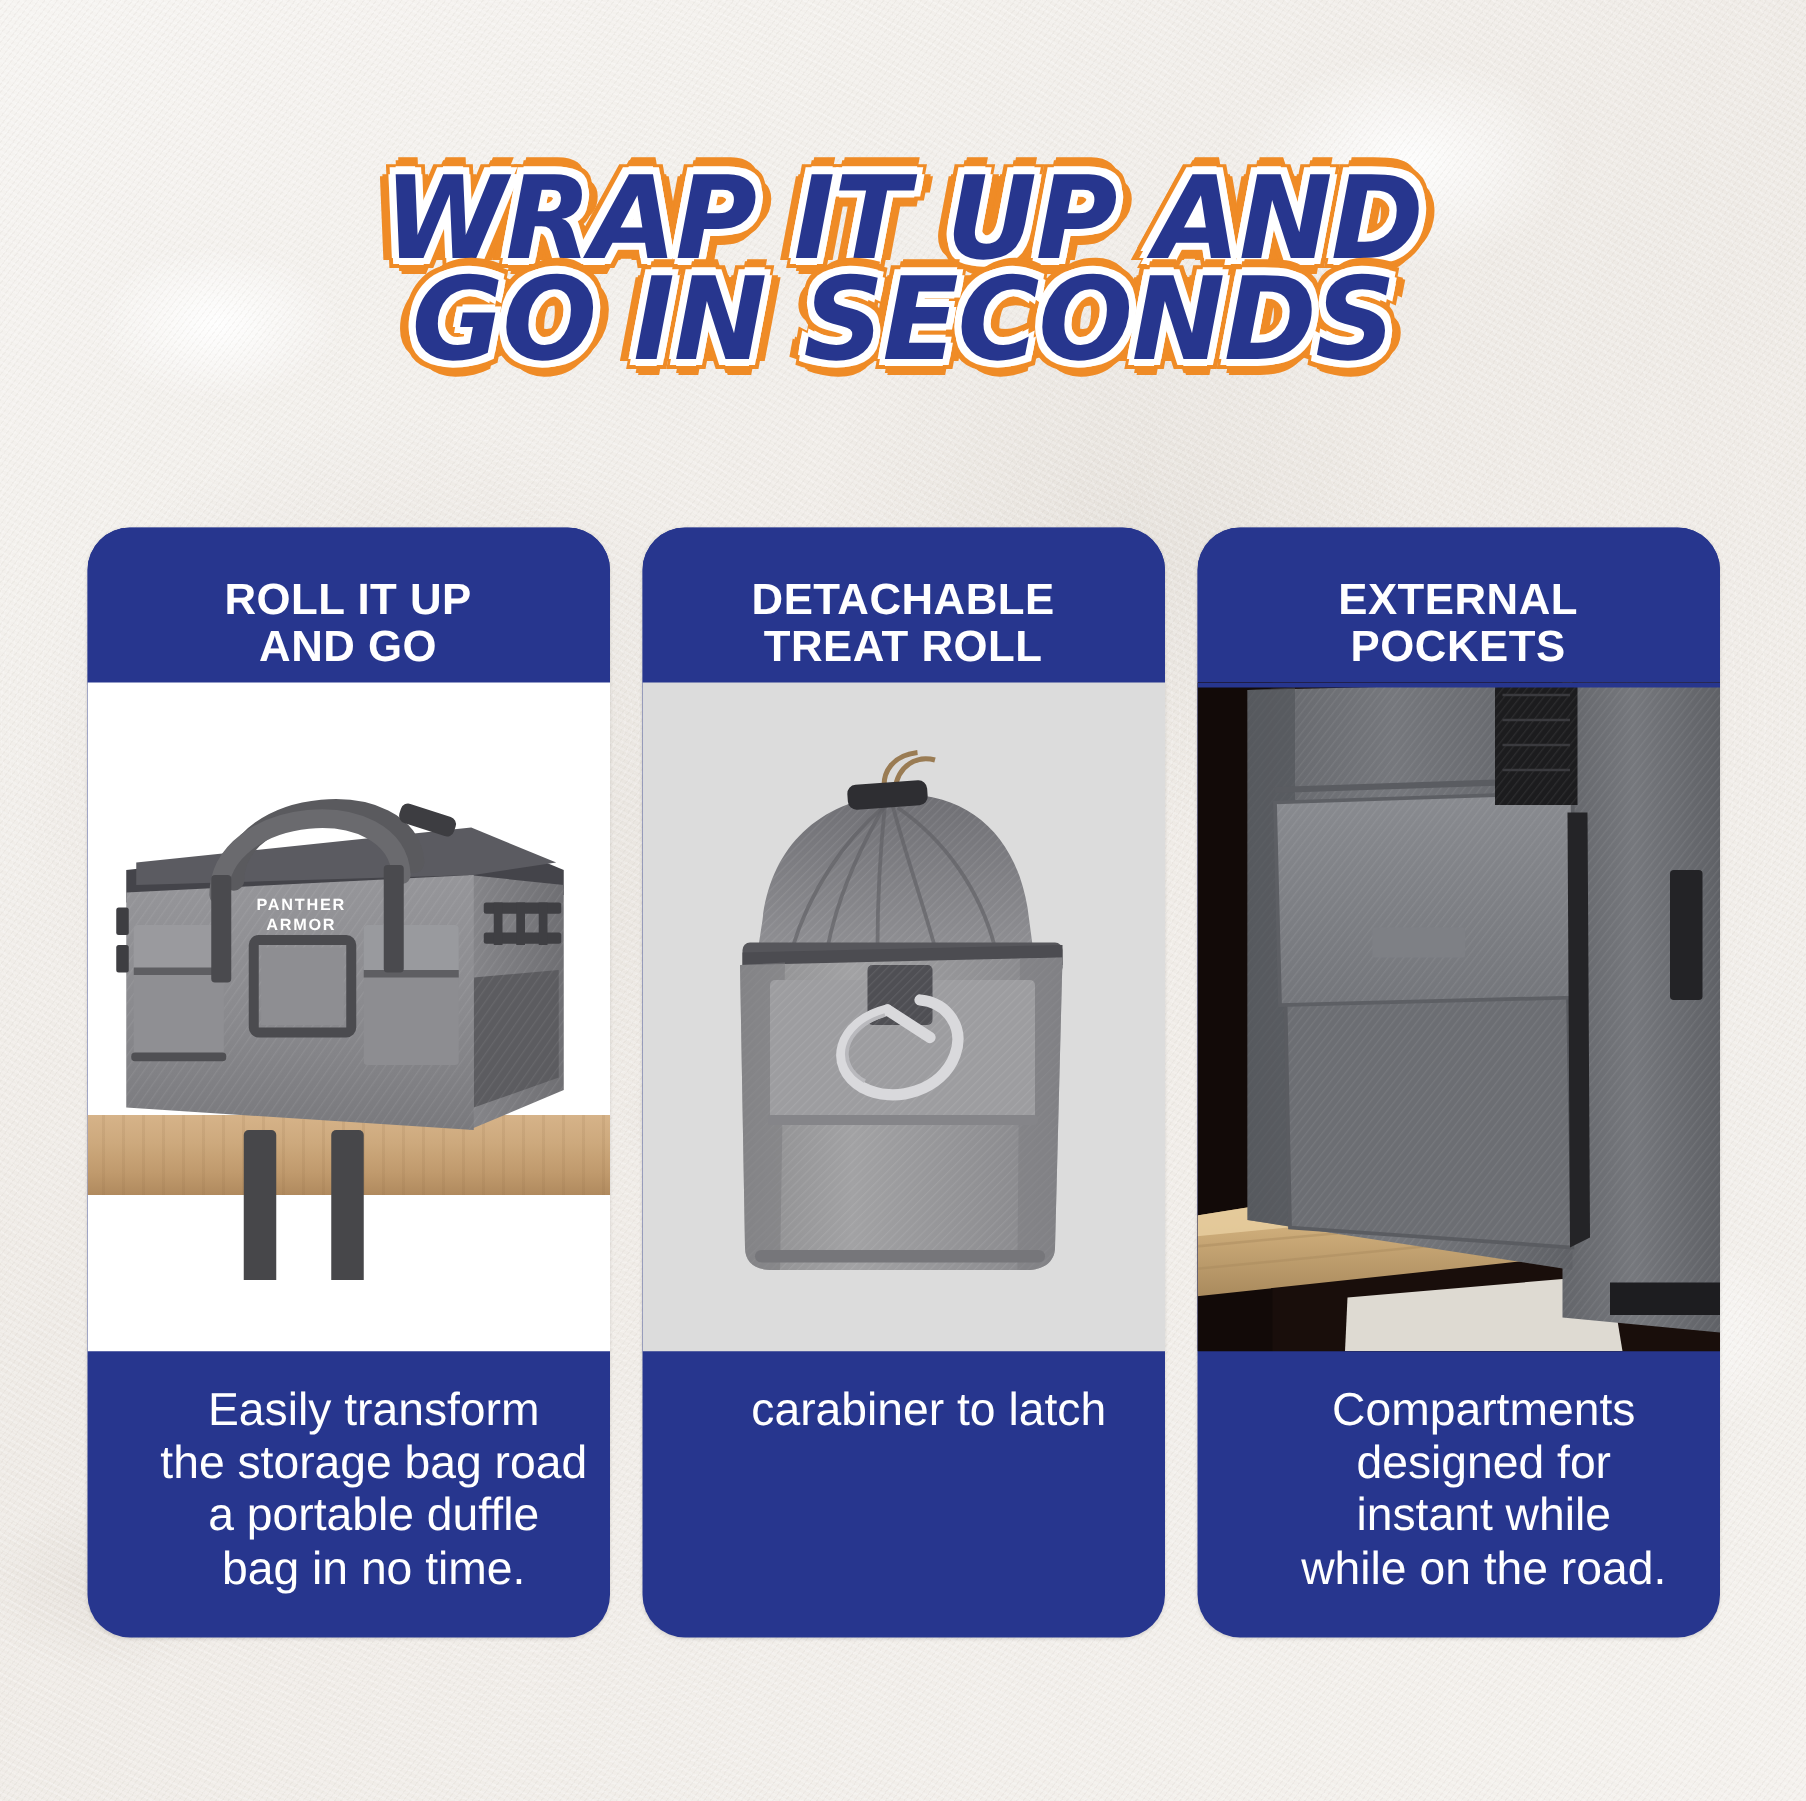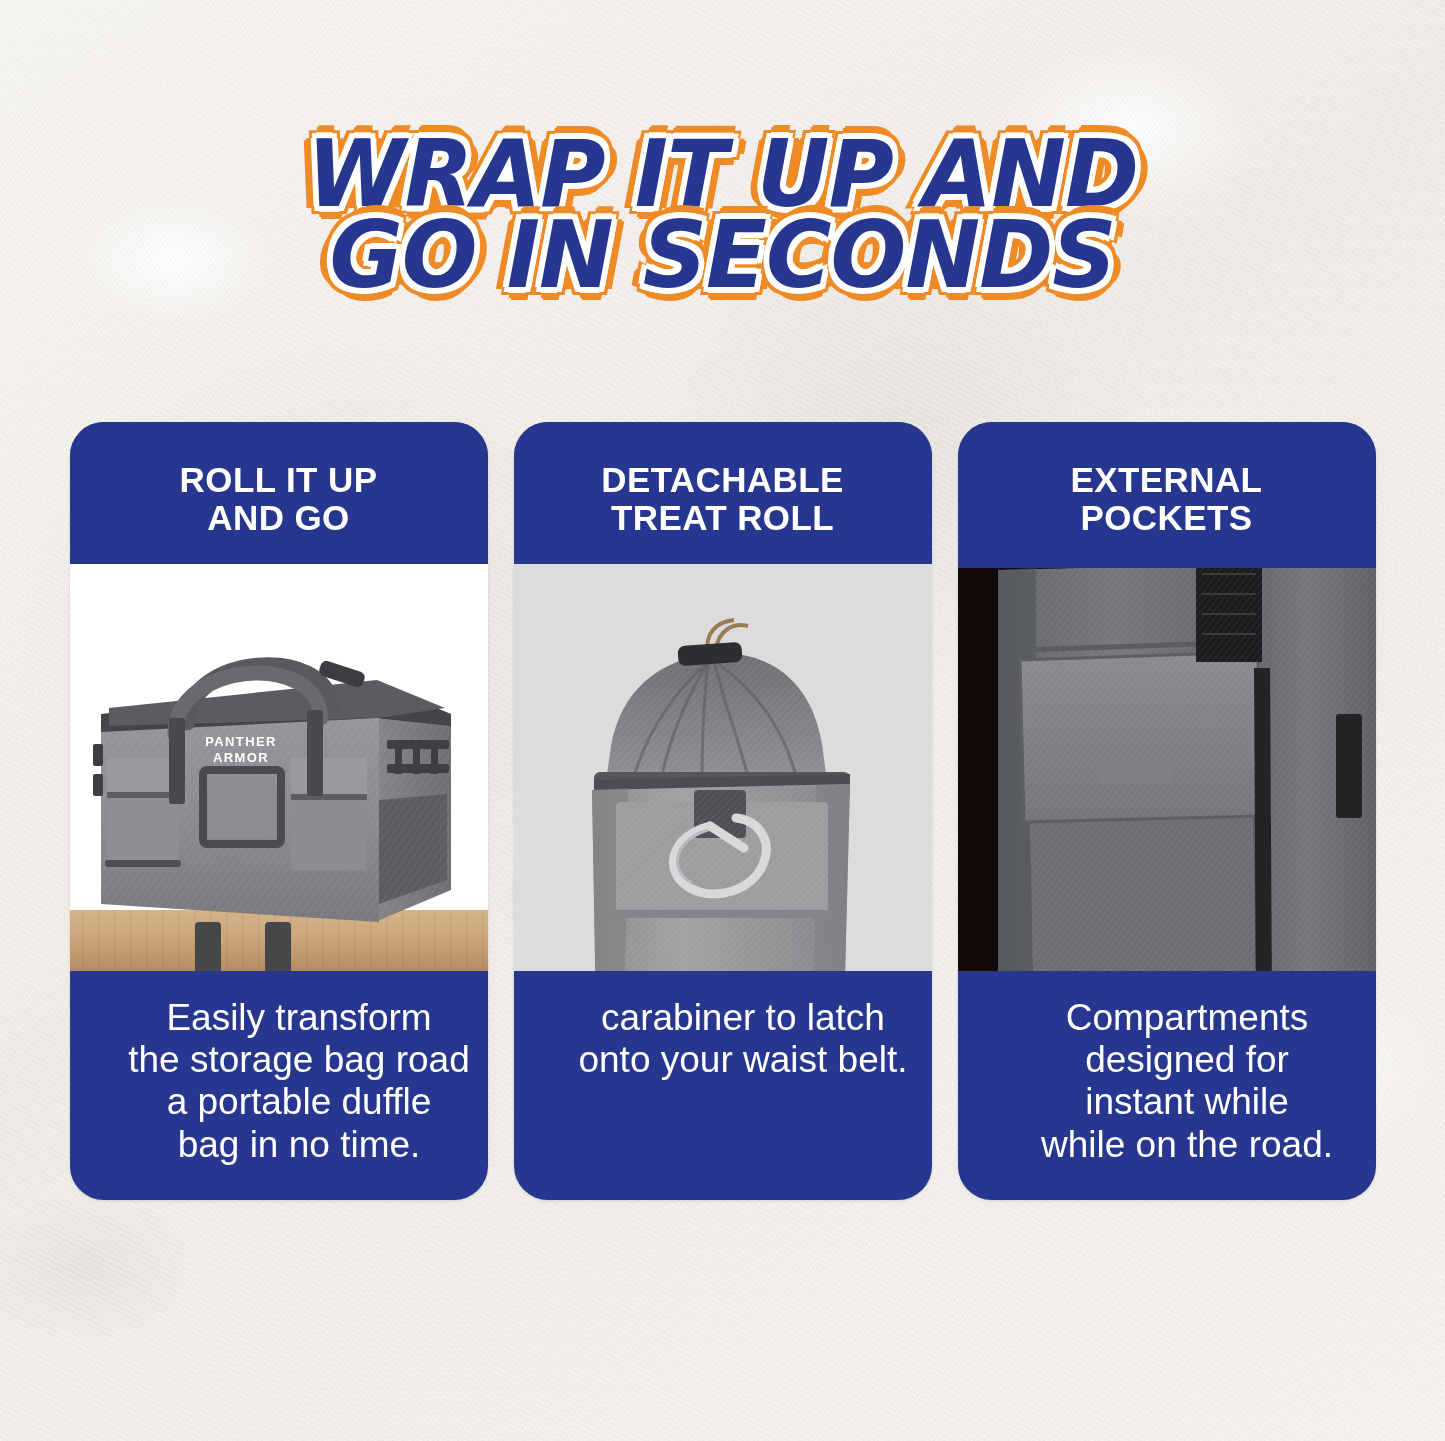--- a/index.html
+++ b/index.html
@@ -75,27 +75,27 @@
     box-shadow:0 1px 3px rgba(0,0,0,.12);
   }
   .card-header{
     background:#27368e;
     color:#ffffff;
     text-align:center;
     font-weight:bold;
     font-size:35px;
     line-height:1.08;
     letter-spacing:.4px;
-    padding:34px 12px 22px 12px;
+    padding:34px 12px 4px 12px;
     min-height:86px;
     display:flex;align-items:center;justify-content:center;
   }
   .card-header span{display:block;}
   .card-photo{
-    height:407px;position:relative;overflow:hidden;
+    height:535px;position:relative;overflow:hidden;
   }
   .card-caption{
     color:#ffffff;
     text-align:center;
     font-size:37px;
     line-height:1.14;
     padding:26px 16px 34px 16px;
     flex:1;
     display:flex;align-items:flex-start;justify-content:center;margin-left:41px;
   }
@@ -290,21 +290,20 @@
           <path d="M150 226 C116 236 110 266 134 279"></path>
         </g>
 
         <rect x="46" y="414" width="232" height="10" rx="5" fill="#76767a"></rect>
       </svg>
     </div>
 
     <div class="card-caption">
       <div>
         <span>carabiner to latch</span>
-        <span>onto your waist belt.</span>
       </div>
     </div>
   </div>
 
   <div class="card">
     <div class="card-header">
       <div>
         <span>EXTERNAL</span>
         <span>POCKETS</span>
       </div>

